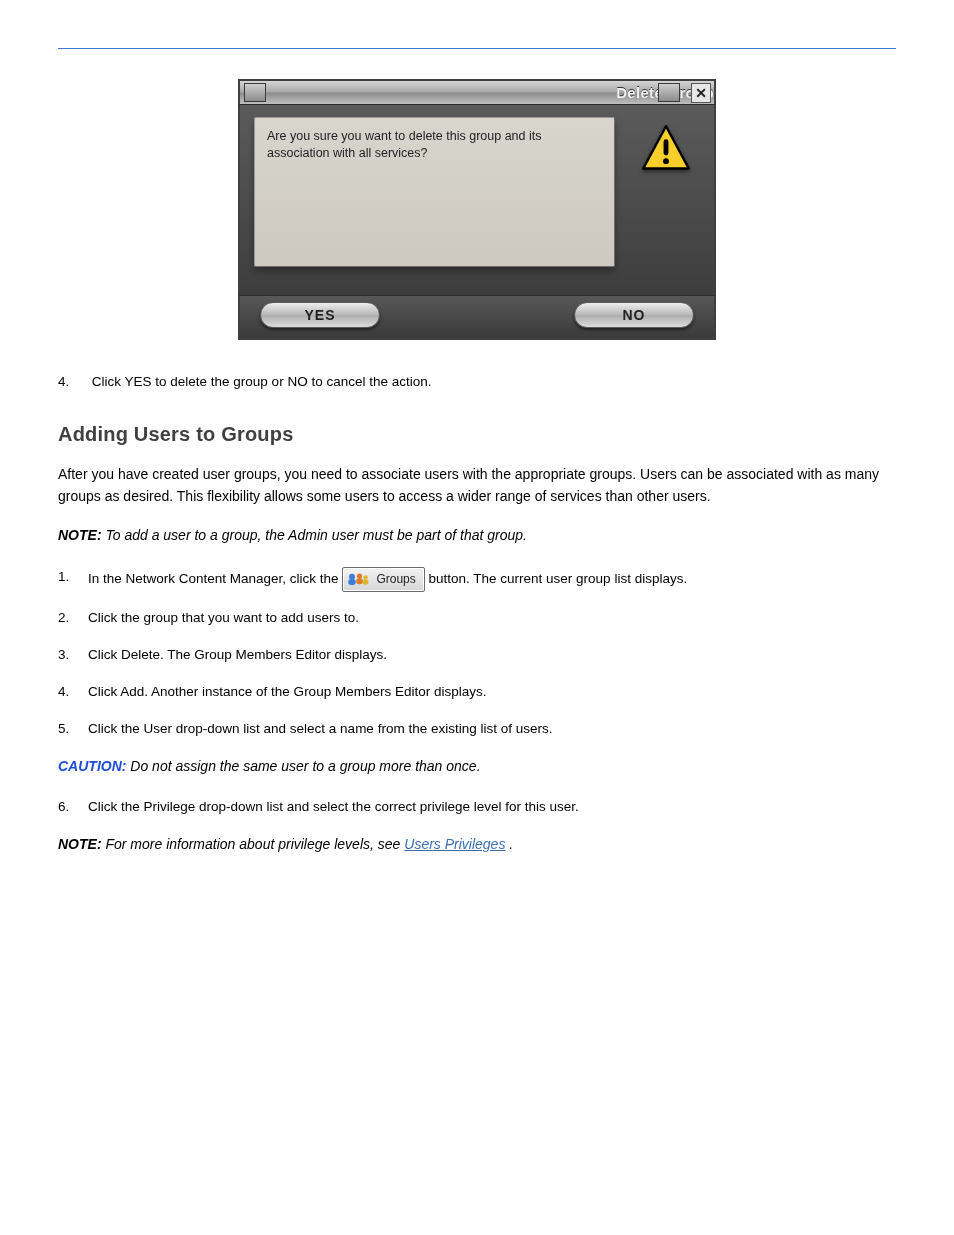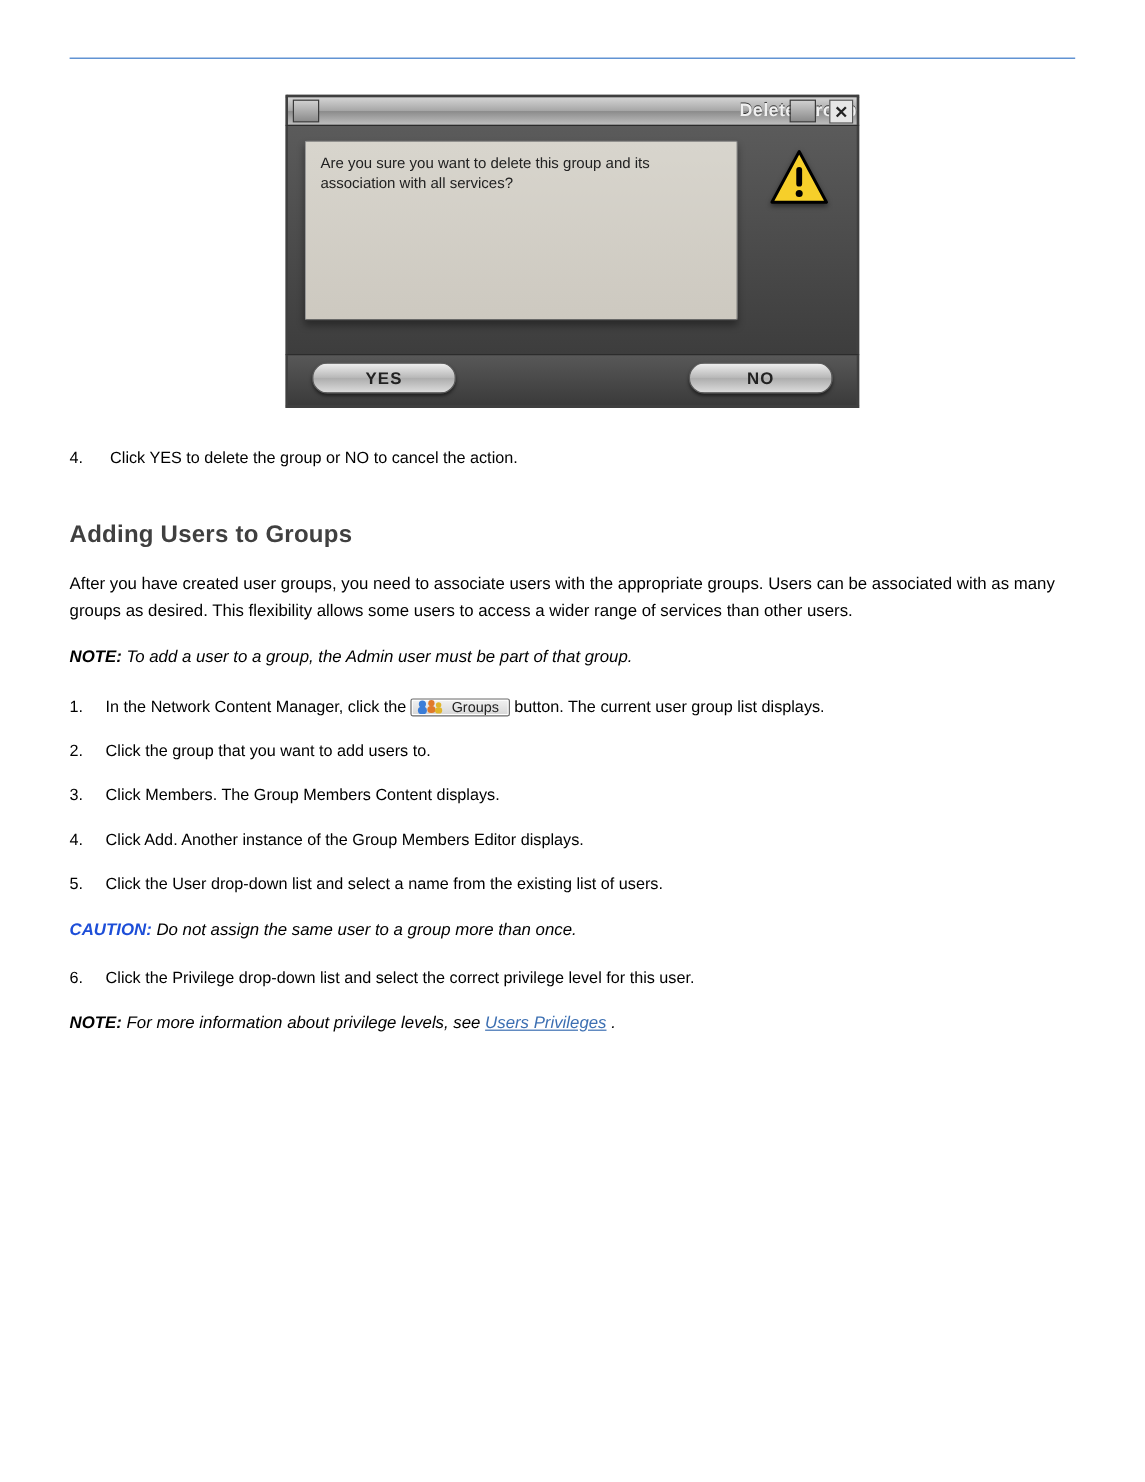--- a/index.html
+++ b/index.html
@@ -54,35 +54,35 @@
     width: 120px; height: 26px; border-radius: 14px;
     background: linear-gradient(#eeeeee, #b9b9b9 48%, #aeaeae 52%, #dcdcdc);
     border: 1px solid #5a5a5a;
     font: bold 14px/1 Arial, sans-serif; color: #222; letter-spacing: 1px;
     display: flex; align-items: center; justify-content: center;
     box-shadow: 0 2px 3px rgba(0,0,0,.5);
     cursor: pointer;
   }
 
   .body-text { font-size: 14px; line-height: 1.55; margin-bottom: 18px; }
-  .step-note { font-size: 13.5px; line-height: 1.55; margin-bottom: 42px; }
+  .step-note { font-size: 13.5px; line-height: 1.55; margin-bottom: 30px; }
   .step-note .step-num { display: inline-block; width: 30px; }
 
   h2.section { font-size: 20px; color: #404040; font-weight: bold; margin: 8px 0 18px 0; letter-spacing: .2px; }
   h3.sub { font-size: 16px; color: #3c6fb2; font-weight: bold; margin: 20px 0 12px 0; }
 
   .steps { font-size: 13.5px; line-height: 1.55; }
   .step-row { display: flex; margin-bottom: 16px; }
   .step-row .num { width: 30px; flex: none; }
   .step-row .txt { flex: 1; }
 
   .groups-button {
     display: inline-flex; align-items: center; gap: 6px;
     border: 1px solid #6b6b6b; background: linear-gradient(#f2f2f2, #d7d7d7);
-    padding: 1px 8px 1px 3px; height: 15px; border-radius: 2px; vertical-align: middle;
+    padding: 1px 8px 1px 3px; height: 25px; border-radius: 2px; vertical-align: middle;
     box-shadow: inset 0 0 0 1px #fff;
   }
   .groups-button svg { width: 24px; height: 16px; }
   .groups-button span { font-size: 12px; color: #222; }
 
   .note-block, .caution-block { margin: 6px 0 20px 0; }
   .note-label, .caution-label { font-weight: bold; font-style: italic; display: inline; }
   .note-label { color: #000; }
   .caution-label { color: #1d4ed8; }
   .note-text, .caution-text { font-style: italic; display: inline; }
@@ -162,21 +162,21 @@
       </div>
     </div>
 
     <div class="step-row">
       <div class="num">2.</div>
       <div class="txt">Click the group that you want to add users to.</div>
     </div>
 
     <div class="step-row">
       <div class="num">3.</div>
-      <div class="txt">Click Members. The Group Members Content displays.</div>
+      <div class="txt">Click Delete. The Group Members Editor displays.</div>
     </div>
 
     <div class="step-row">
       <div class="num">4.</div>
       <div class="txt">Click Add. Another instance of the Group Members Editor displays.</div>
     </div>
 
     <div class="step-row">
       <div class="num">5.</div>
       <div class="txt">Click the User drop-down list and select a name from the existing list of users.</div>

